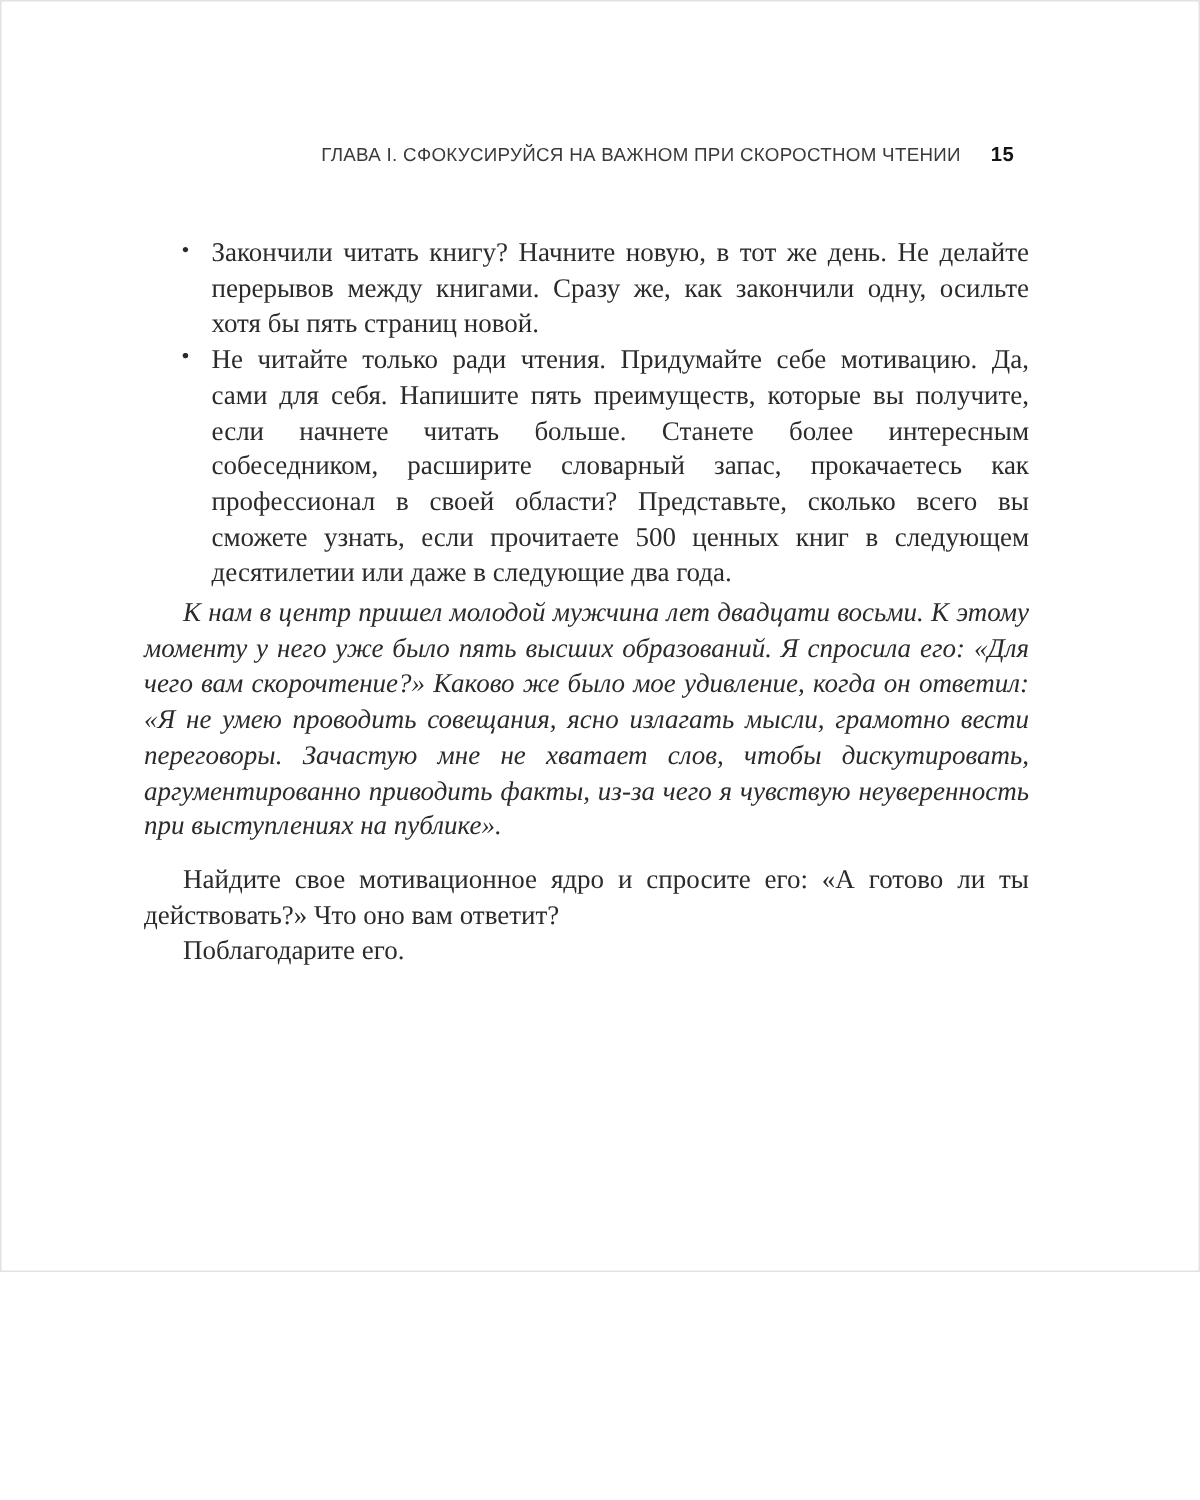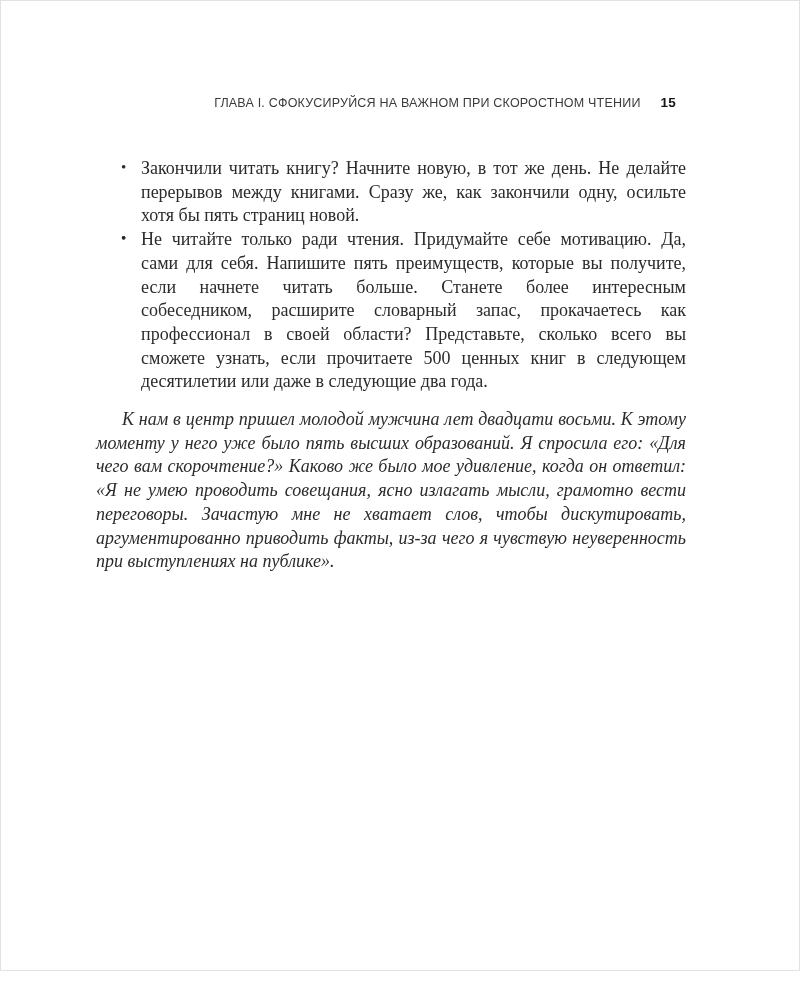--- a/index.html
+++ b/index.html
@@ -3,21 +3,21 @@
 <meta charset="utf-8">
 <style>
   html, body {
     margin: 0;
     padding: 0;
     background: #ffffff;
   }
   .page {
     position: relative;
     width: 800px;
-    height: 971px;
+    height: 848px;
     background: #ffffff;
     box-sizing: border-box;
     border: 1px solid #e2e2e2;
     font-family: "Liberation Serif", serif;
     color: #2b2b2b;
     overflow: hidden;
     padding-left: 20px;
   }
   .running-header {
     position: absolute;
@@ -60,21 +60,21 @@
     margin: 0;
   }
   .bullet-dot {
     position: absolute;
     left: 25px;
     top: -1px;
     font-size: 15px;
     color: #2b2b2b;
   }
   p.story {
-    margin: 14px 0 0 0;
+    margin: 3px 0 0 0;
     font-style: italic;
     text-indent: 26px;
   }
   p.para {
     margin: 0;
     text-indent: 26px;
   }
   p.para.first {
     margin-top: 12px;
   }
@@ -99,17 +99,19 @@
         <span class="bullet-dot">•</span>
       </li>
       <li>
         <span class="bullet-dot">•</span>
         <span>Не читайте только ради чтения. Придумайте себе мотивацию. Да, сами для себя. Напишите пять преимуществ, которые вы получите, если начнете читать больше. Станете более интересным собеседником, расширите словарный запас, прокачаетесь как профессионал в своей области? Представьте, сколько всего вы сможете узнать, если прочитаете 500 ценных книг в следующем десятилетии или даже в следующие два года.</span>
       </li>
     </ul>
 
     <p class="story">К нам в центр пришел молодой мужчина лет двадцати восьми. К этому моменту у него уже было пять высших образований. Я спросила его: «Для чего вам скорочтение?» Каково же было мое удивление, когда он ответил: «Я не умею проводить совещания, ясно излагать мысли, грамотно вести переговоры. Зачастую мне не хватает слов, чтобы дискутировать, аргументированно приводить факты, из-за чего я чувствую неуверенность при выступлениях на публике».</p>
 
+    <p class="para first">Найдите свое мотивационное ядро и спросите его: «А готово ли ты действовать?» Что оно вам ответит?</p>
 
+    <p class="para">Поблагодарите его.</p>
 
   </div>
 
 </div>
 
 </body></html>

